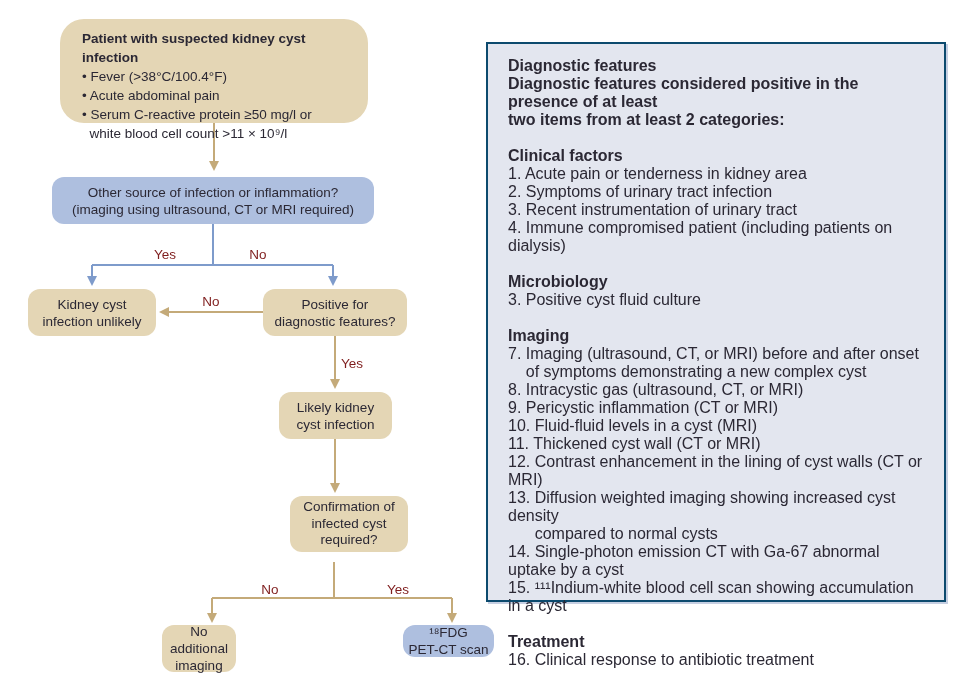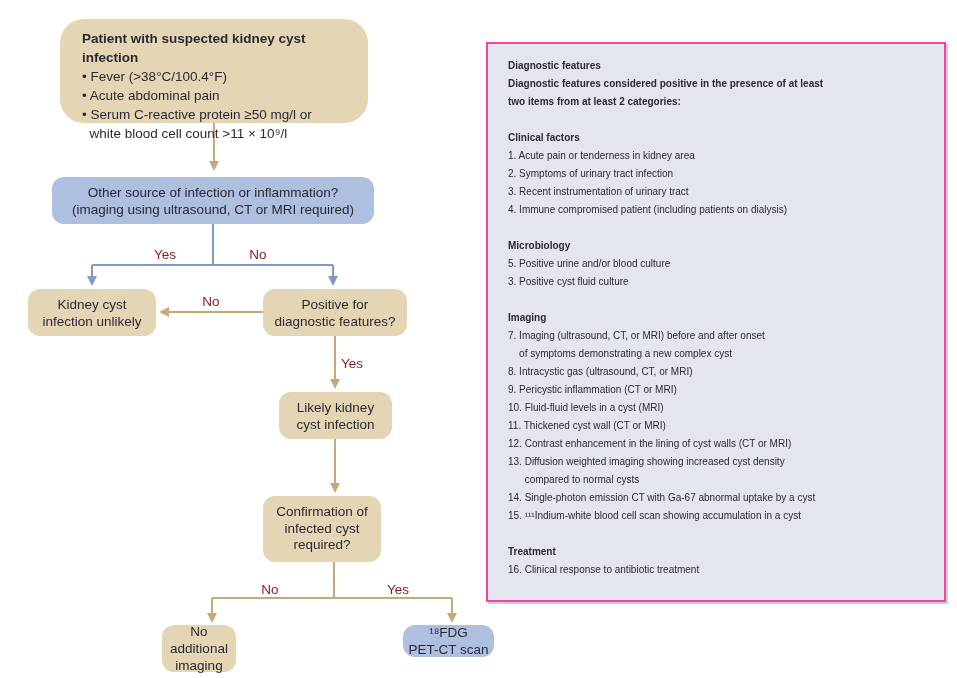--- a/index.html
+++ b/index.html
@@ -35,45 +35,45 @@
     padding:10px 8px 0 22px;
     line-height:19px;
   }
   .node-patient .pt-title { font-weight:bold; }
   .node-patient .pt-bullet { white-space:pre-line; }
 
   .node-decision   { left:52px;  top:177px; width:322px; height:47px; }
   .node-unlikely   { left:28px;  top:289px; width:128px; height:47px; }
   .node-positive   { left:263px; top:289px; width:144px; height:47px; }
   .node-likely     { left:279px; top:392px; width:113px; height:47px; }
-  .node-confirm    { left:263px; top:496px; width:118px; height:66px; line-height:16.5px; }
+  .node-confirm    { left:290px; top:496px; width:118px; height:56px; line-height:16.5px; }
   .node-noimaging  { left:162px; top:625px; width:74px;  height:47px; }
   .node-petct      { left:403px; top:625px; width:91px;  height:32px; }
 
   .edge-label {
     position:absolute;
     font-size:13.5px;
     text-align:center;
     color:#7f1d1d;
   }
   .lbl-yes1 { left:145px; top:247px; width:40px; }
   .lbl-no1  { left:238px; top:247px; width:40px; }
   .lbl-no2  { left:191px; top:294px; width:40px; }
   .lbl-yes2 { left:341px; top:356px; width:40px; text-align:left; }
   .lbl-no3  { left:250px; top:582px; width:40px; }
   .lbl-yes3 { left:378px; top:582px; width:40px; }
 
   .panel {
     position:absolute;
     left:486px; top:42px; width:460px; height:560px;
     background:#e3e6ef;
-    border:2px solid #ec4899;
+    border:2px solid #0c4a6e;
     box-shadow:2px 2px 0 #c6cfe2;
     padding:13px 14px 0 20px;
-    font-size:10px;
+    font-size:16px;
     line-height:18px;
   }
   .panel .panel-title { font-weight:bold; }
   .panel .panel-intro { font-weight:bold; white-space:pre-line; }
   .panel .panel-section { margin-top:18px; }
   .panel .panel-heading { font-weight:bold; }
   .panel .panel-item { white-space:pre-line; }
 </style>
 </head>
 <body>
@@ -156,21 +156,20 @@
           <div class="panel-item">1. Acute pain or tenderness in kidney area</div>
           <div class="panel-item">2. Symptoms of urinary tract infection</div>
           <div class="panel-item">3. Recent instrumentation of urinary tract</div>
           <div class="panel-item">4. Immune compromised patient (including patients on dialysis)</div>
         </div>
     </div>
 
     <div class="panel-section">
       <div class="panel-heading">Microbiology</div>
       <div>
-          <div class="panel-item">5. Positive urine and/or blood culture</div>
           <div class="panel-item">3. Positive cyst fluid culture</div>
         </div>
     </div>
 
     <div class="panel-section">
       <div class="panel-heading">Imaging</div>
       <div>
           <div class="panel-item">7. Imaging (ultrasound, CT, or MRI) before and after onset
 &nbsp;&nbsp;&nbsp;&nbsp;of symptoms demonstrating a new complex cyst</div>
           <div class="panel-item">8. Intracystic gas (ultrasound, CT, or MRI)</div>

